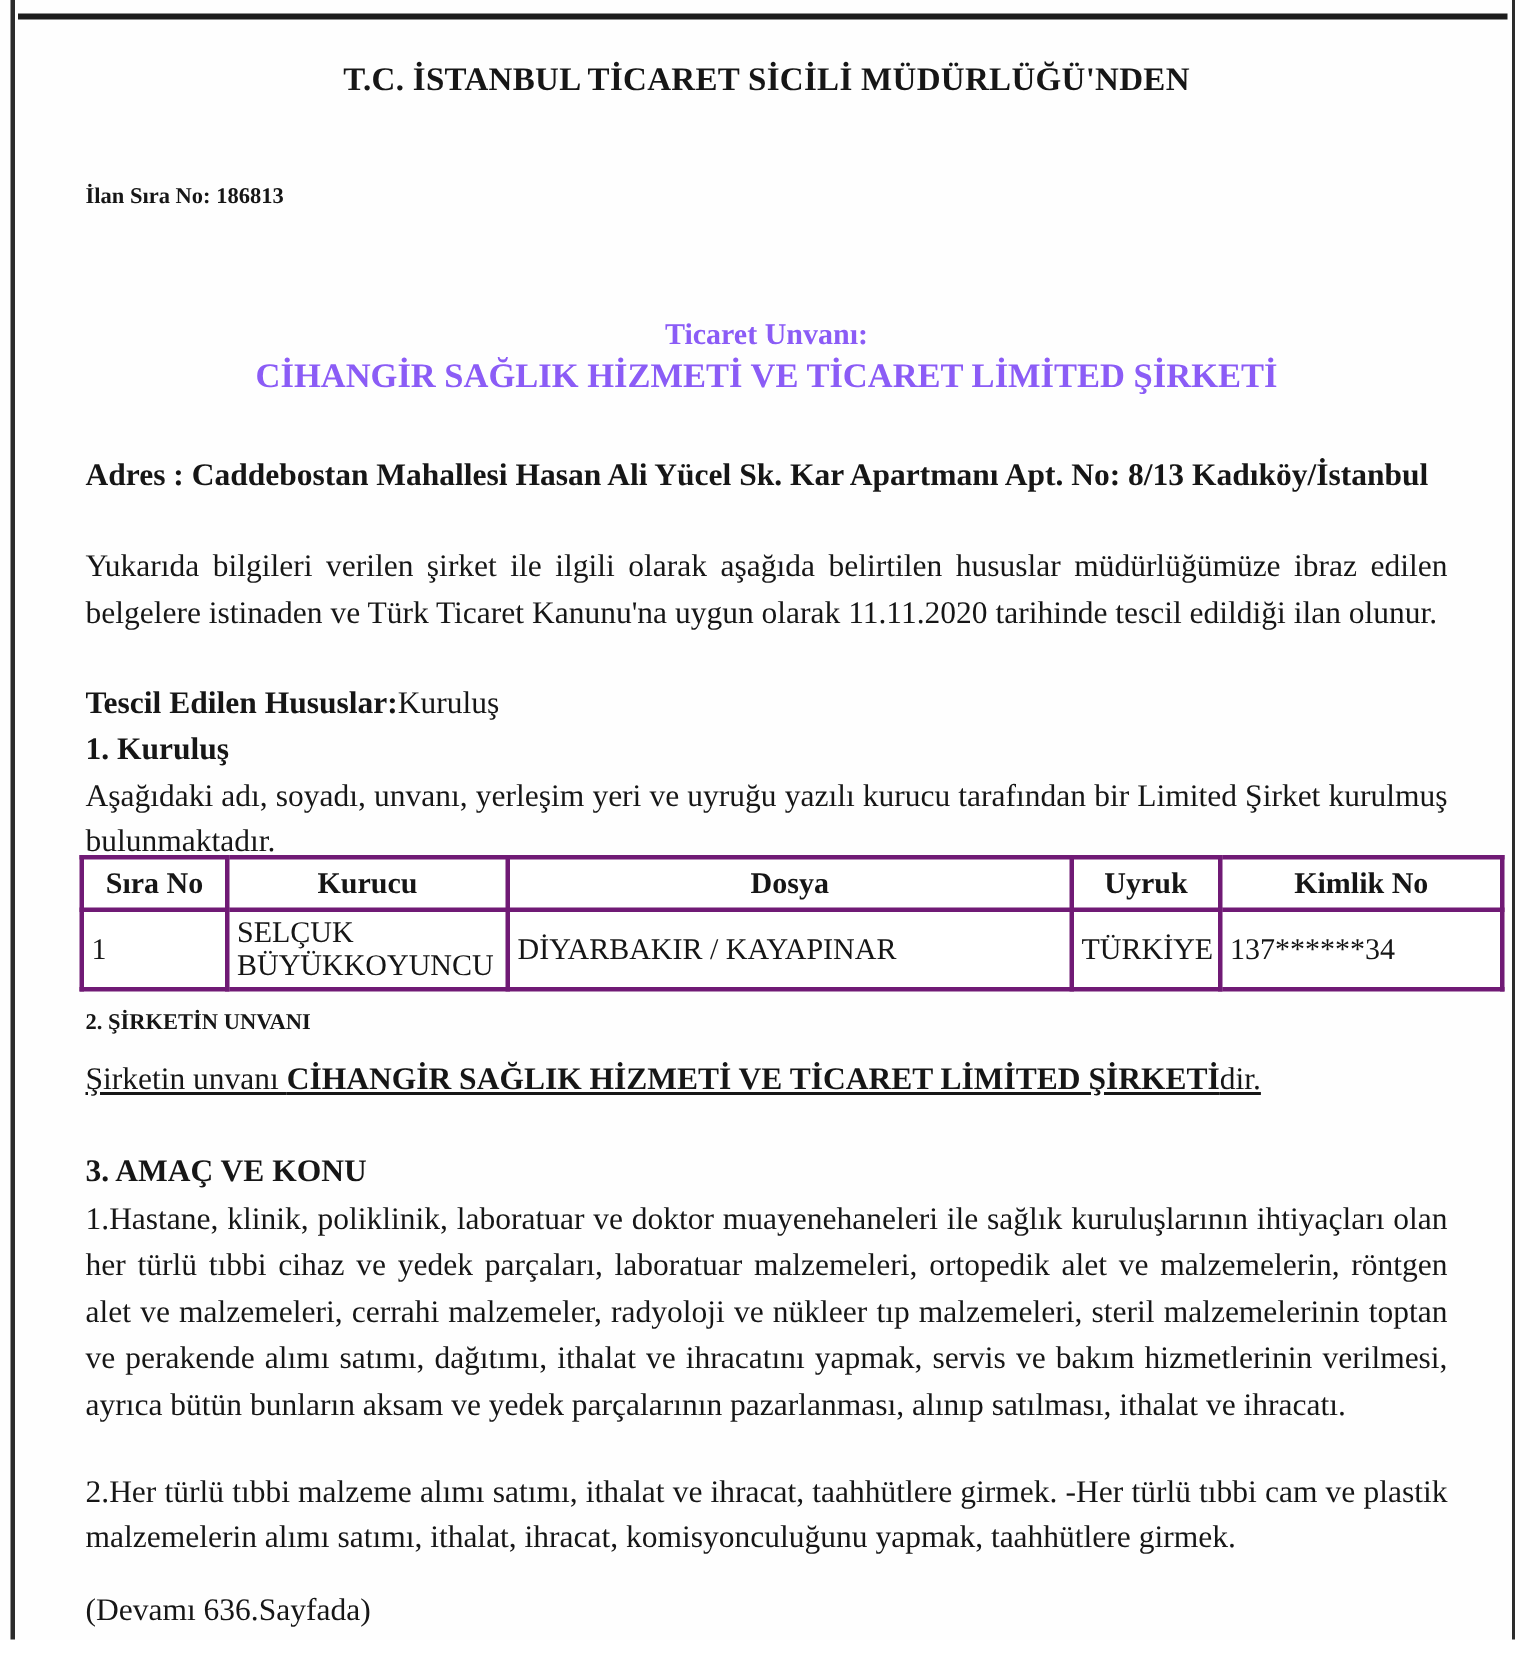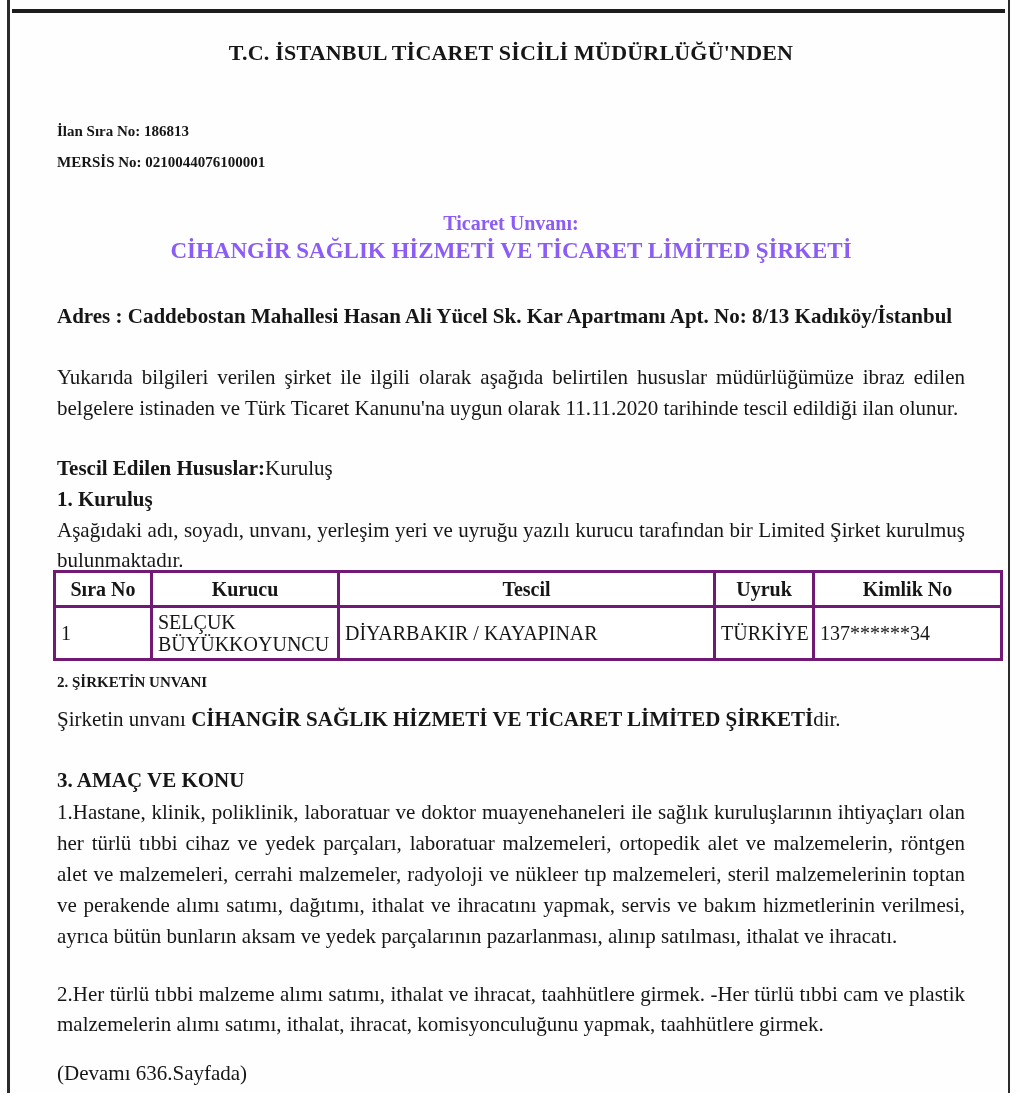--- a/index.html
+++ b/index.html
@@ -53,21 +53,21 @@
     font-size: 20px;
     padding: 1px 5px;
     overflow: hidden;
   }
   table.founders th { font-weight: bold; text-align: center; height: 30px; }
   table.founders td { text-align: left; vertical-align: middle; height: 48px; line-height: 22px; }
   col.c1 { width: 97px; } col.c2 { width: 187px; } col.c3 { width: 376px; }
   col.c4 { width: 99px; } col.c5 { width: 188px; }
 
   .t-s2-head { top: 674px; font-weight: bold; font-size: 15px; }
-  .t-s2-body { top: 704px; font-size: 21px; line-height: 31px; text-align: justify; }
+  .t-s2-body { top: 704px; font-size: 21px; line-height: 31px; text-align: justify; text-decoration: underline; }
 
   .t-s3-head { top: 768px; font-weight: bold; font-size: 21px; }
   .t-p1 { top: 797px; font-size: 21px; line-height: 31px; text-align: justify; }
   .t-p2 { top: 979px; font-size: 21px; line-height: 30px; text-align: justify; }
 
   .t-footer { top: 1061px; font-size: 21px; }
 
   .red { color: #8b5cf6; }
 </style>
 </head>
@@ -78,21 +78,20 @@
   <div class="frame-right"></div>
   <div class="rule-top"></div>
   <div class="rule-bottom"></div>
 
   <div class="content">
 
     <div class="blk t-title">T.C. İSTANBUL TİCARET SİCİLİ MÜDÜRLÜĞÜ'NDEN</div>
 
     <div class="blk t-registry">
       <div>İlan Sıra No: 186813</div>
-      <div>MERSİS No: 0210044076100001</div>
     </div>
 
     <div class="blk t-trade-label red">Ticaret Unvanı:</div>
     <div class="blk t-trade-value red">CİHANGİR SAĞLIK HİZMETİ VE TİCARET LİMİTED ŞİRKETİ</div>
 
     <div class="blk t-address">Adres : Caddebostan Mahallesi Hasan Ali Yücel Sk. Kar Apartmanı Apt. No: 8/13 Kadıköy/İstanbul</div>
 
     <div class="blk t-announcement">Yukarıda bilgileri verilen şirket ile ilgili olarak aşağıda belirtilen hususlar müdürlüğümüze ibraz edilen belgelere istinaden ve Türk Ticaret Kanunu'na uygun olarak 11.11.2020 tarihinde tescil edildiği ilan olunur.</div>
 
     <div class="blk t-tescil">
@@ -108,21 +107,21 @@
           <col class="c1">
             <col class="c2">
             <col class="c3">
             <col class="c4">
             <col class="c5">
         </colgroup>
         <thead>
           <tr>
             <th>Sıra No</th>
             <th>Kurucu</th>
-            <th>Tescil</th>
+            <th>Dosya</th>
             <th>Uyruk</th>
             <th>Kimlik No</th>
           </tr>
         </thead>
         <tbody>
           <tr>
             <td>1</td>
             <td>SELÇUK BÜYÜKKOYUNCU</td>
             <td>DİYARBAKIR / KAYAPINAR</td>
             <td>TÜRKİYE</td>

